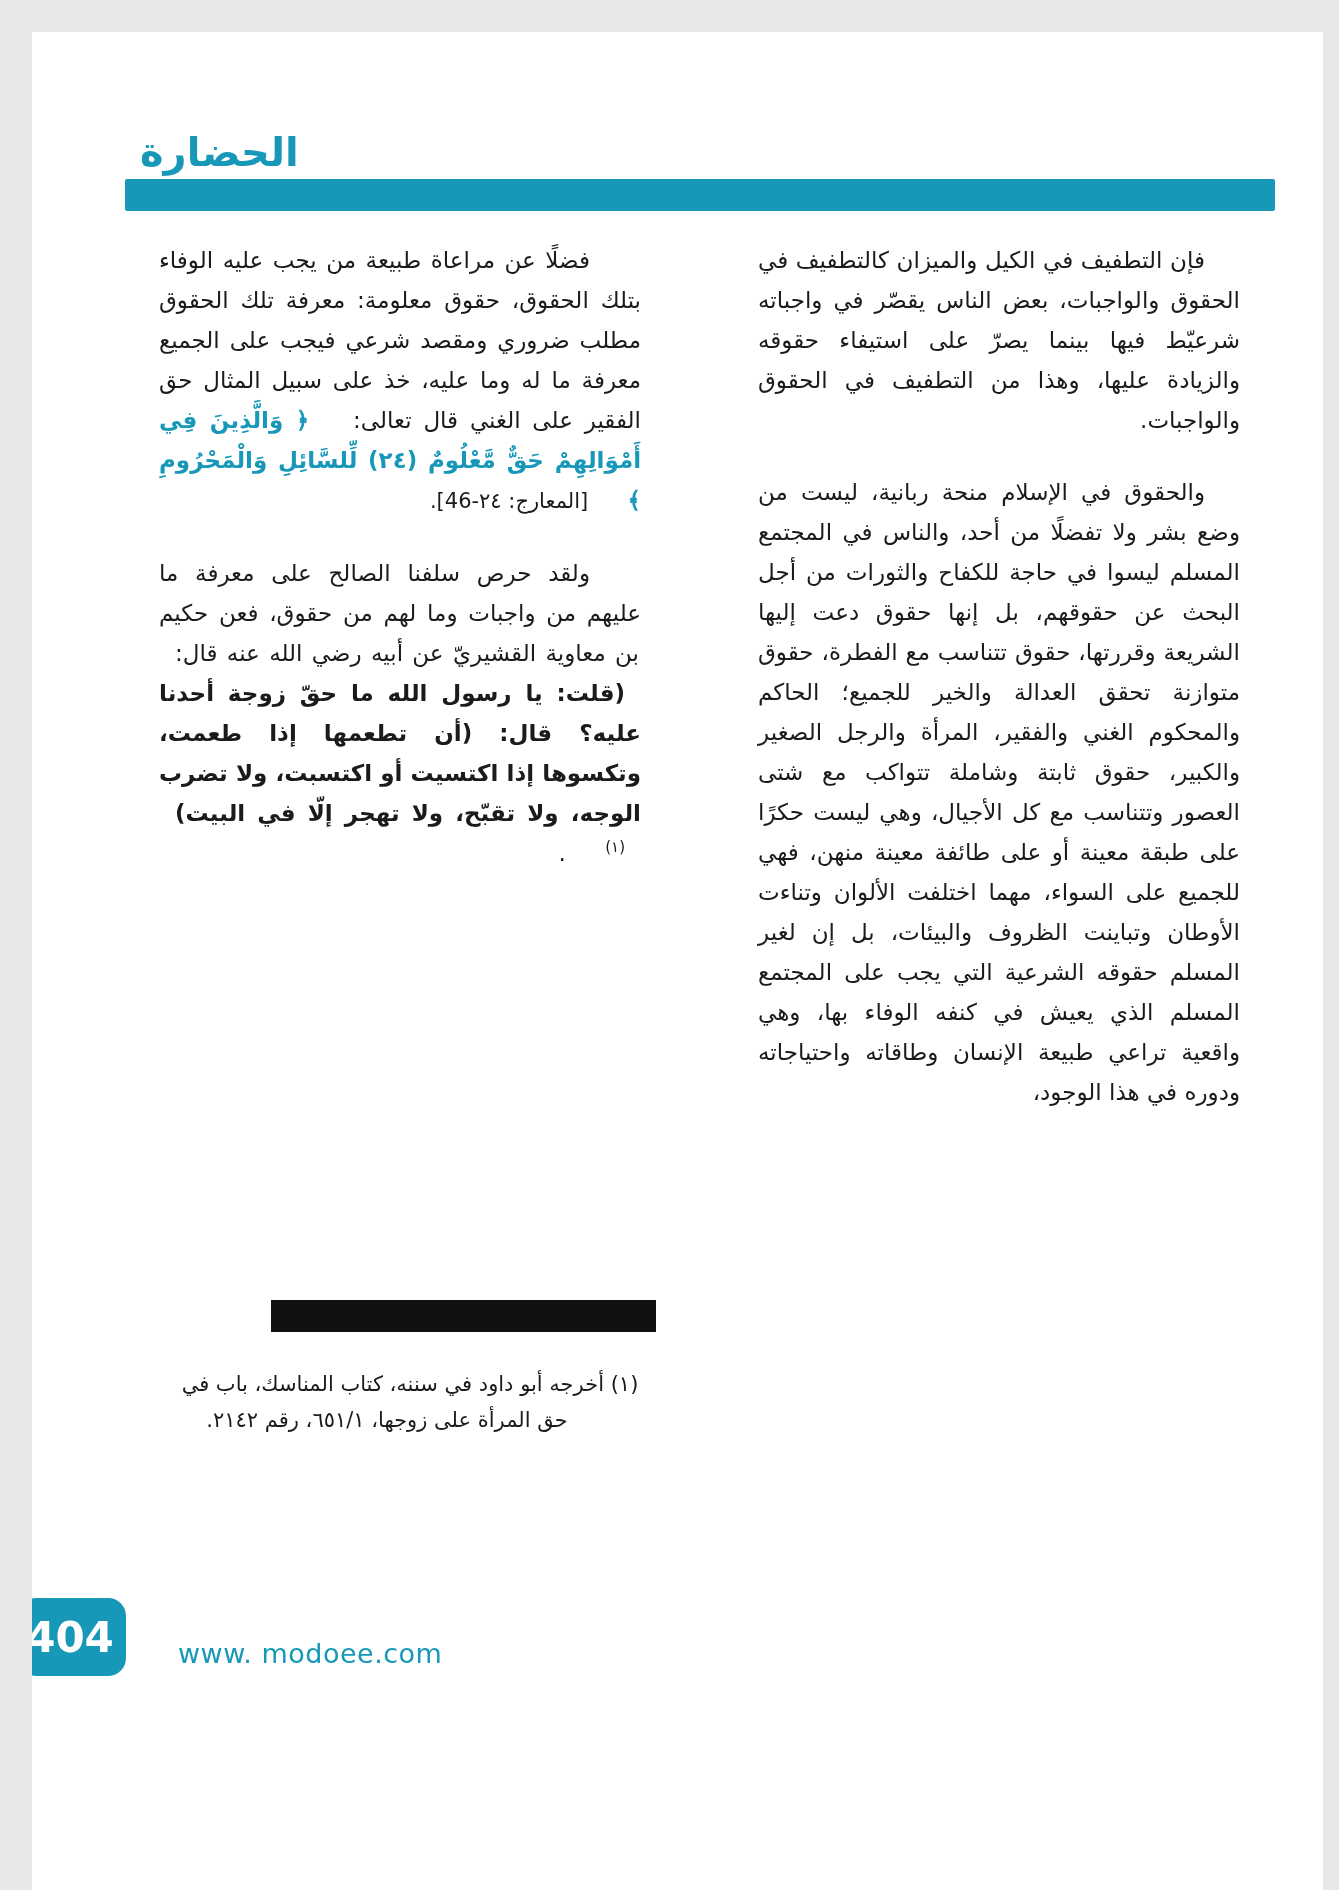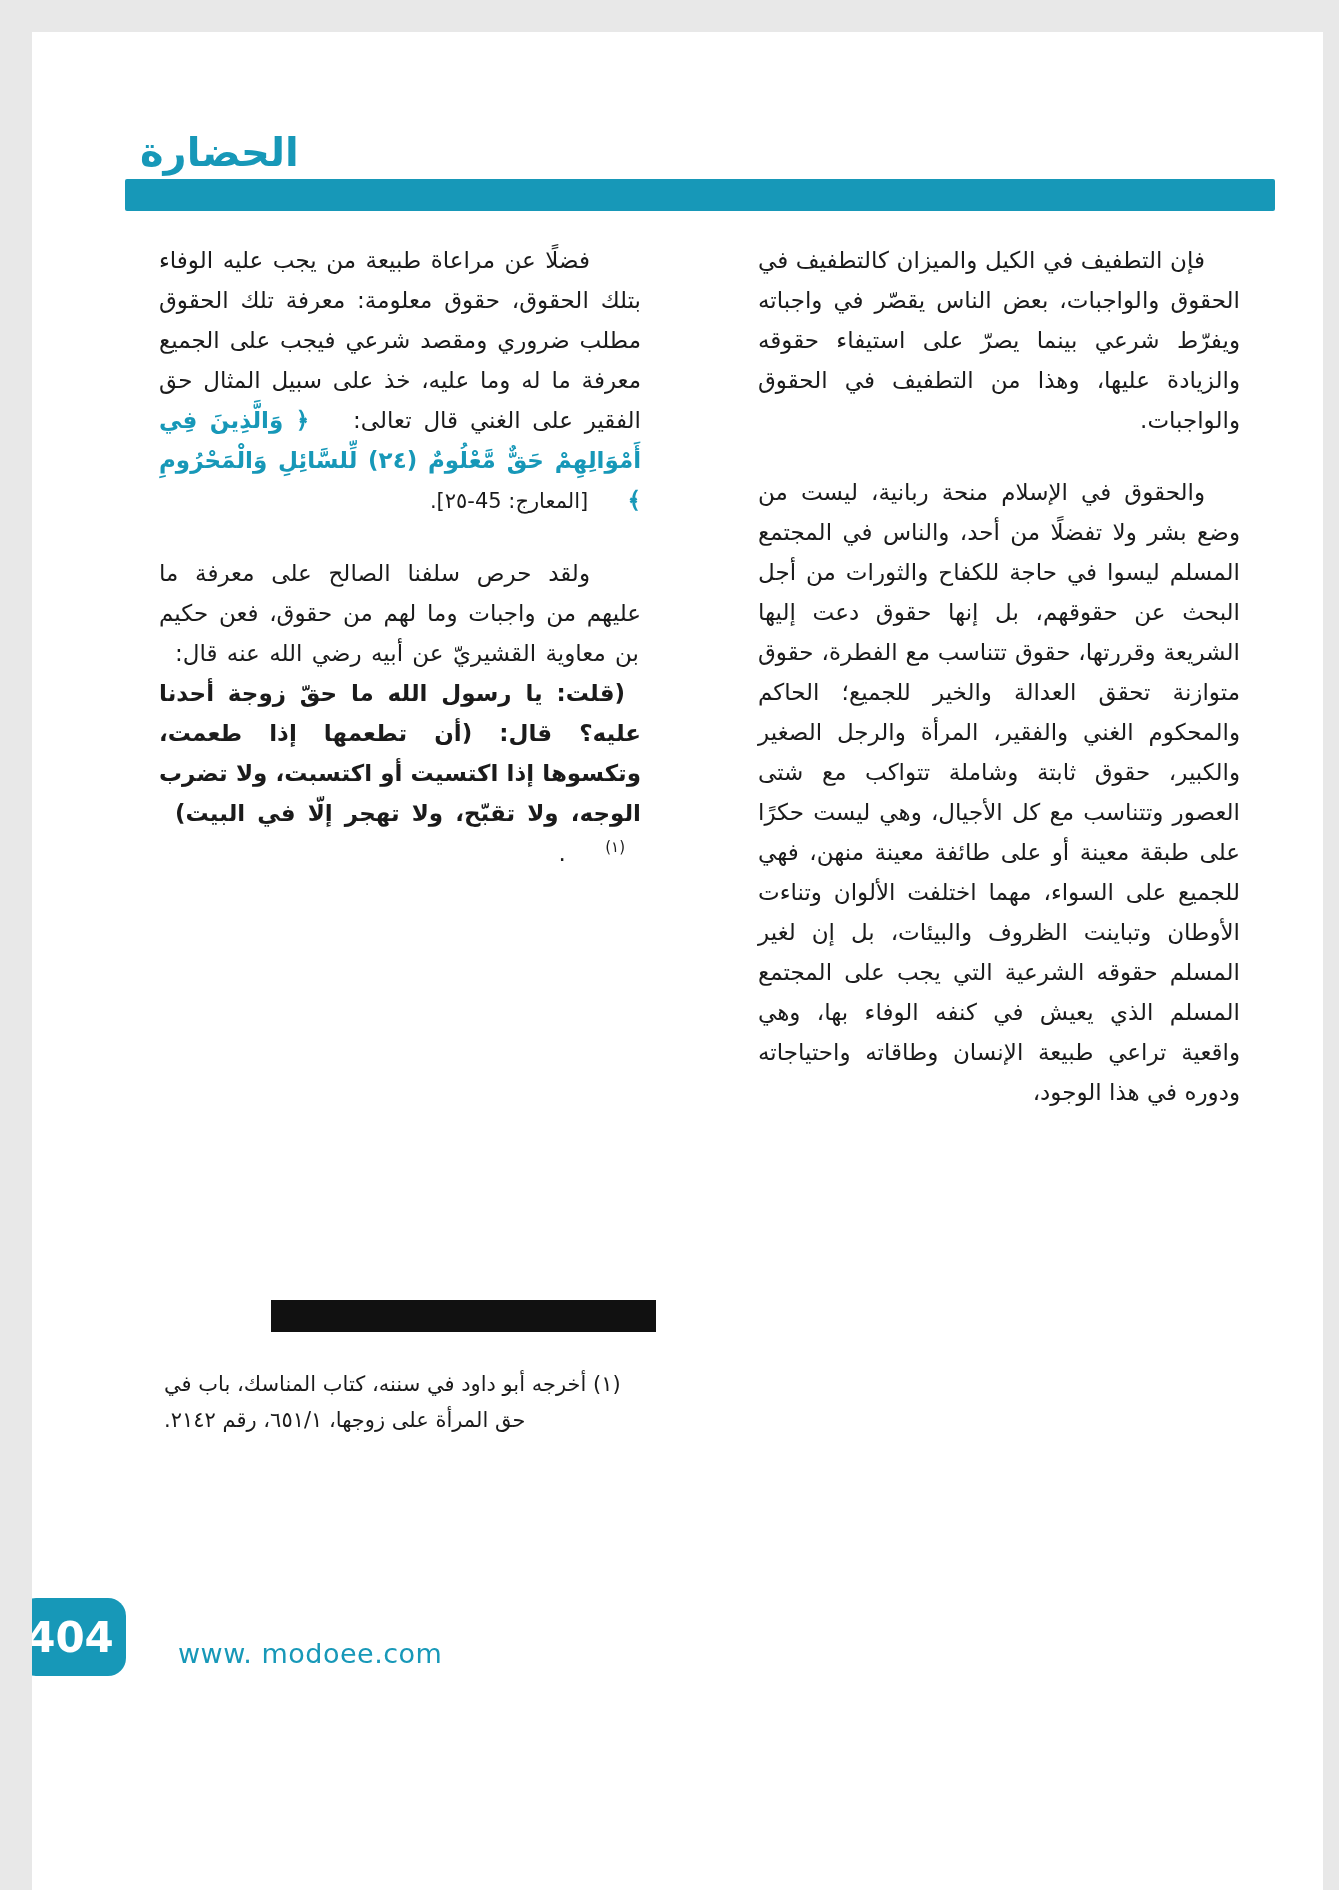--- a/index.html
+++ b/index.html
@@ -92,21 +92,21 @@
   }
   .fn-rule{
     width:385px;
     height:2px;
     background:#111;
     margin:0 0 18px auto; 
   }
   .fn{
     font-size:21px;
     line-height:36px;
-    text-align:left;
+    text-align:center;
     padding-right:46px;
     text-indent:-46px;
     color:var(--ink);
   }
 
   
   .page-badge{
     position:absolute;
     left:-14px;
     top:1566px;
@@ -137,29 +137,29 @@
 <body>
 
 <div class="page">
 
   <header>
     <div class="logo">الحضارة</div>
     <div class="header-rule"></div>
   </header>
 
   <section class="col col-right">
-    <p class="para">فإن التطفيف في الكيل والميزان كالتطفيف في الحقوق والواجبات، بعض الناس يقصّر في واجباته ويفرّط شرعي بينما يصرّ على استيفاء حقوقه والزيادة عليها، وهذا من التطفيف في الحقوق والواجبات.</p>
+    <p class="para">فإن التطفيف في الكيل والميزان كالتطفيف في الحقوق والواجبات، بعض الناس يقصّر في واجباته شرعيّط فيها بينما يصرّ على استيفاء حقوقه والزيادة عليها، وهذا من التطفيف في الحقوق والواجبات.</p>
     <p class="para">والحقوق في الإسلام منحة ربانية، ليست من وضع بشر ولا تفضلًا من أحد، والناس في المجتمع المسلم ليسوا في حاجة للكفاح والثورات من أجل البحث عن حقوقهم، بل إنها حقوق دعت إليها الشريعة وقررتها، حقوق تتناسب مع الفطرة، حقوق متوازنة تحقق العدالة والخير للجميع؛ الحاكم والمحكوم الغني والفقير، المرأة والرجل الصغير والكبير، حقوق ثابتة وشاملة تتواكب مع شتى العصور وتتناسب مع كل الأجيال، وهي ليست حكرًا على طبقة معينة أو على طائفة معينة منهن، فهي للجميع على السواء، مهما اختلفت الألوان وتناءت الأوطان وتباينت الظروف والبيئات، بل إن لغير المسلم حقوقه الشرعية التي يجب على المجتمع المسلم الذي يعيش في كنفه الوفاء بها، وهي واقعية تراعي طبيعة الإنسان وطاقاته واحتياجاته ودوره في هذا الوجود،</p>
   </section>
 
   <section class="col col-left">
     <p class="para">
       <span>فضلًا عن مراعاة طبيعة من يجب عليه الوفاء بتلك الحقوق، حقوق معلومة: معرفة تلك الحقوق مطلب ضروري ومقصد شرعي فيجب على الجميع معرفة ما له وما عليه، خذ على سبيل المثال حق الفقير على الغني قال تعالى: </span>
       <span class="quran">﴿ وَالَّذِينَ فِي أَمْوَالِهِمْ حَقٌّ مَّعْلُومٌ (٢٤) لِّلسَّائِلِ وَالْمَحْرُومِ ﴾</span>
-      <span class="ref"> [المعارج: 45-٢٥].</span>
+      <span class="ref"> [المعارج: ٢٤-46].</span>
     </p>
     <p class="para">
       <span>ولقد حرص سلفنا الصالح على معرفة ما عليهم من واجبات وما لهم من حقوق، فعن حكيم بن معاوية القشيريّ عن أبيه رضي الله عنه قال: </span>
       <span class="hadith">(قلت: يا رسول الله ما حقّ زوجة أحدنا عليه؟ قال: (أن تطعمها إذا طعمت، وتكسوها إذا اكتسيت أو اكتسبت، ولا تضرب الوجه، ولا تقبّح، ولا تهجر إلّا في البيت)</span>
       <sup class="fn-marker">(١)</sup>
       <span>.</span>
     </p>
   </section>
 
   <aside class="footnotes">

